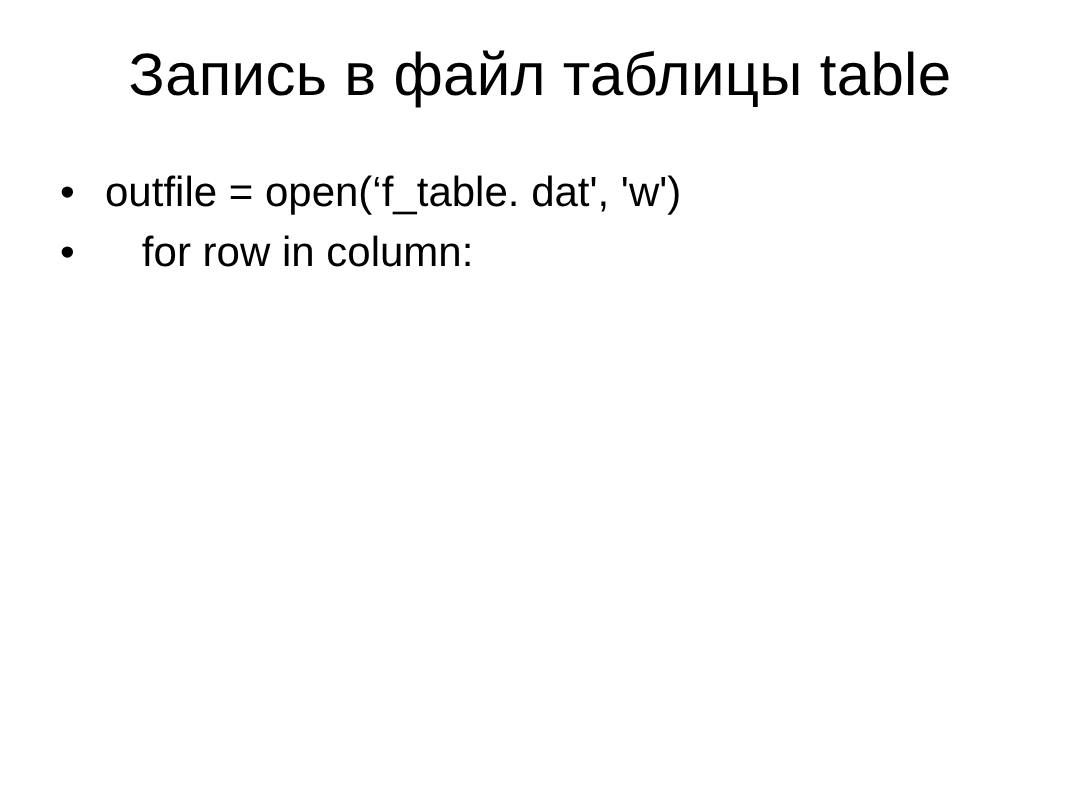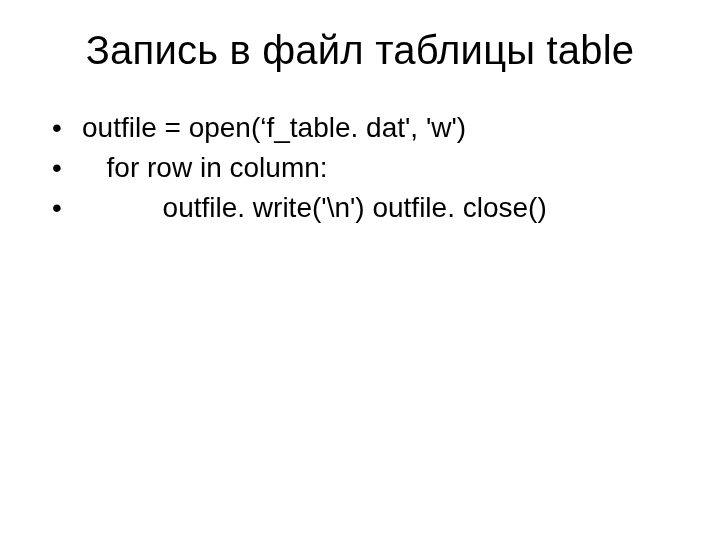--- a/index.html
+++ b/index.html
@@ -19,21 +19,21 @@
   }
   .title {
     font-size: 40px;
     font-weight: 400;
     text-align: center;
     margin: 4px 0 36px 0;
     letter-spacing: 0.2px;
   }
   ul.body {
     list-style: none;
-    margin: 12px;
+    margin: 0;
     padding: 0 0 0 4px;
     font-size: 28px;
     line-height: 1.35;
   }
   ul.body > li {
     position: relative;
     padding-left: 30px;
     margin: 2px 0;
   }
   ul.body > li::before {
@@ -61,19 +61,15 @@
       <span>outfile = open(‘f_table. dat', 'w')</span>
     </li>
 
     <li>
       <span class="sp1"></span>
       <span class="b">for</span><span> row </span><span class="b">in</span><span> column:</span>
     </li>
 
 
 
-    <li>
-      <span class="ind1"></span>
-      <span>outfile. write('\n') outfile. close()</span>
-    </li>
 
   </ul>
 </div>
 
 </body></html>

